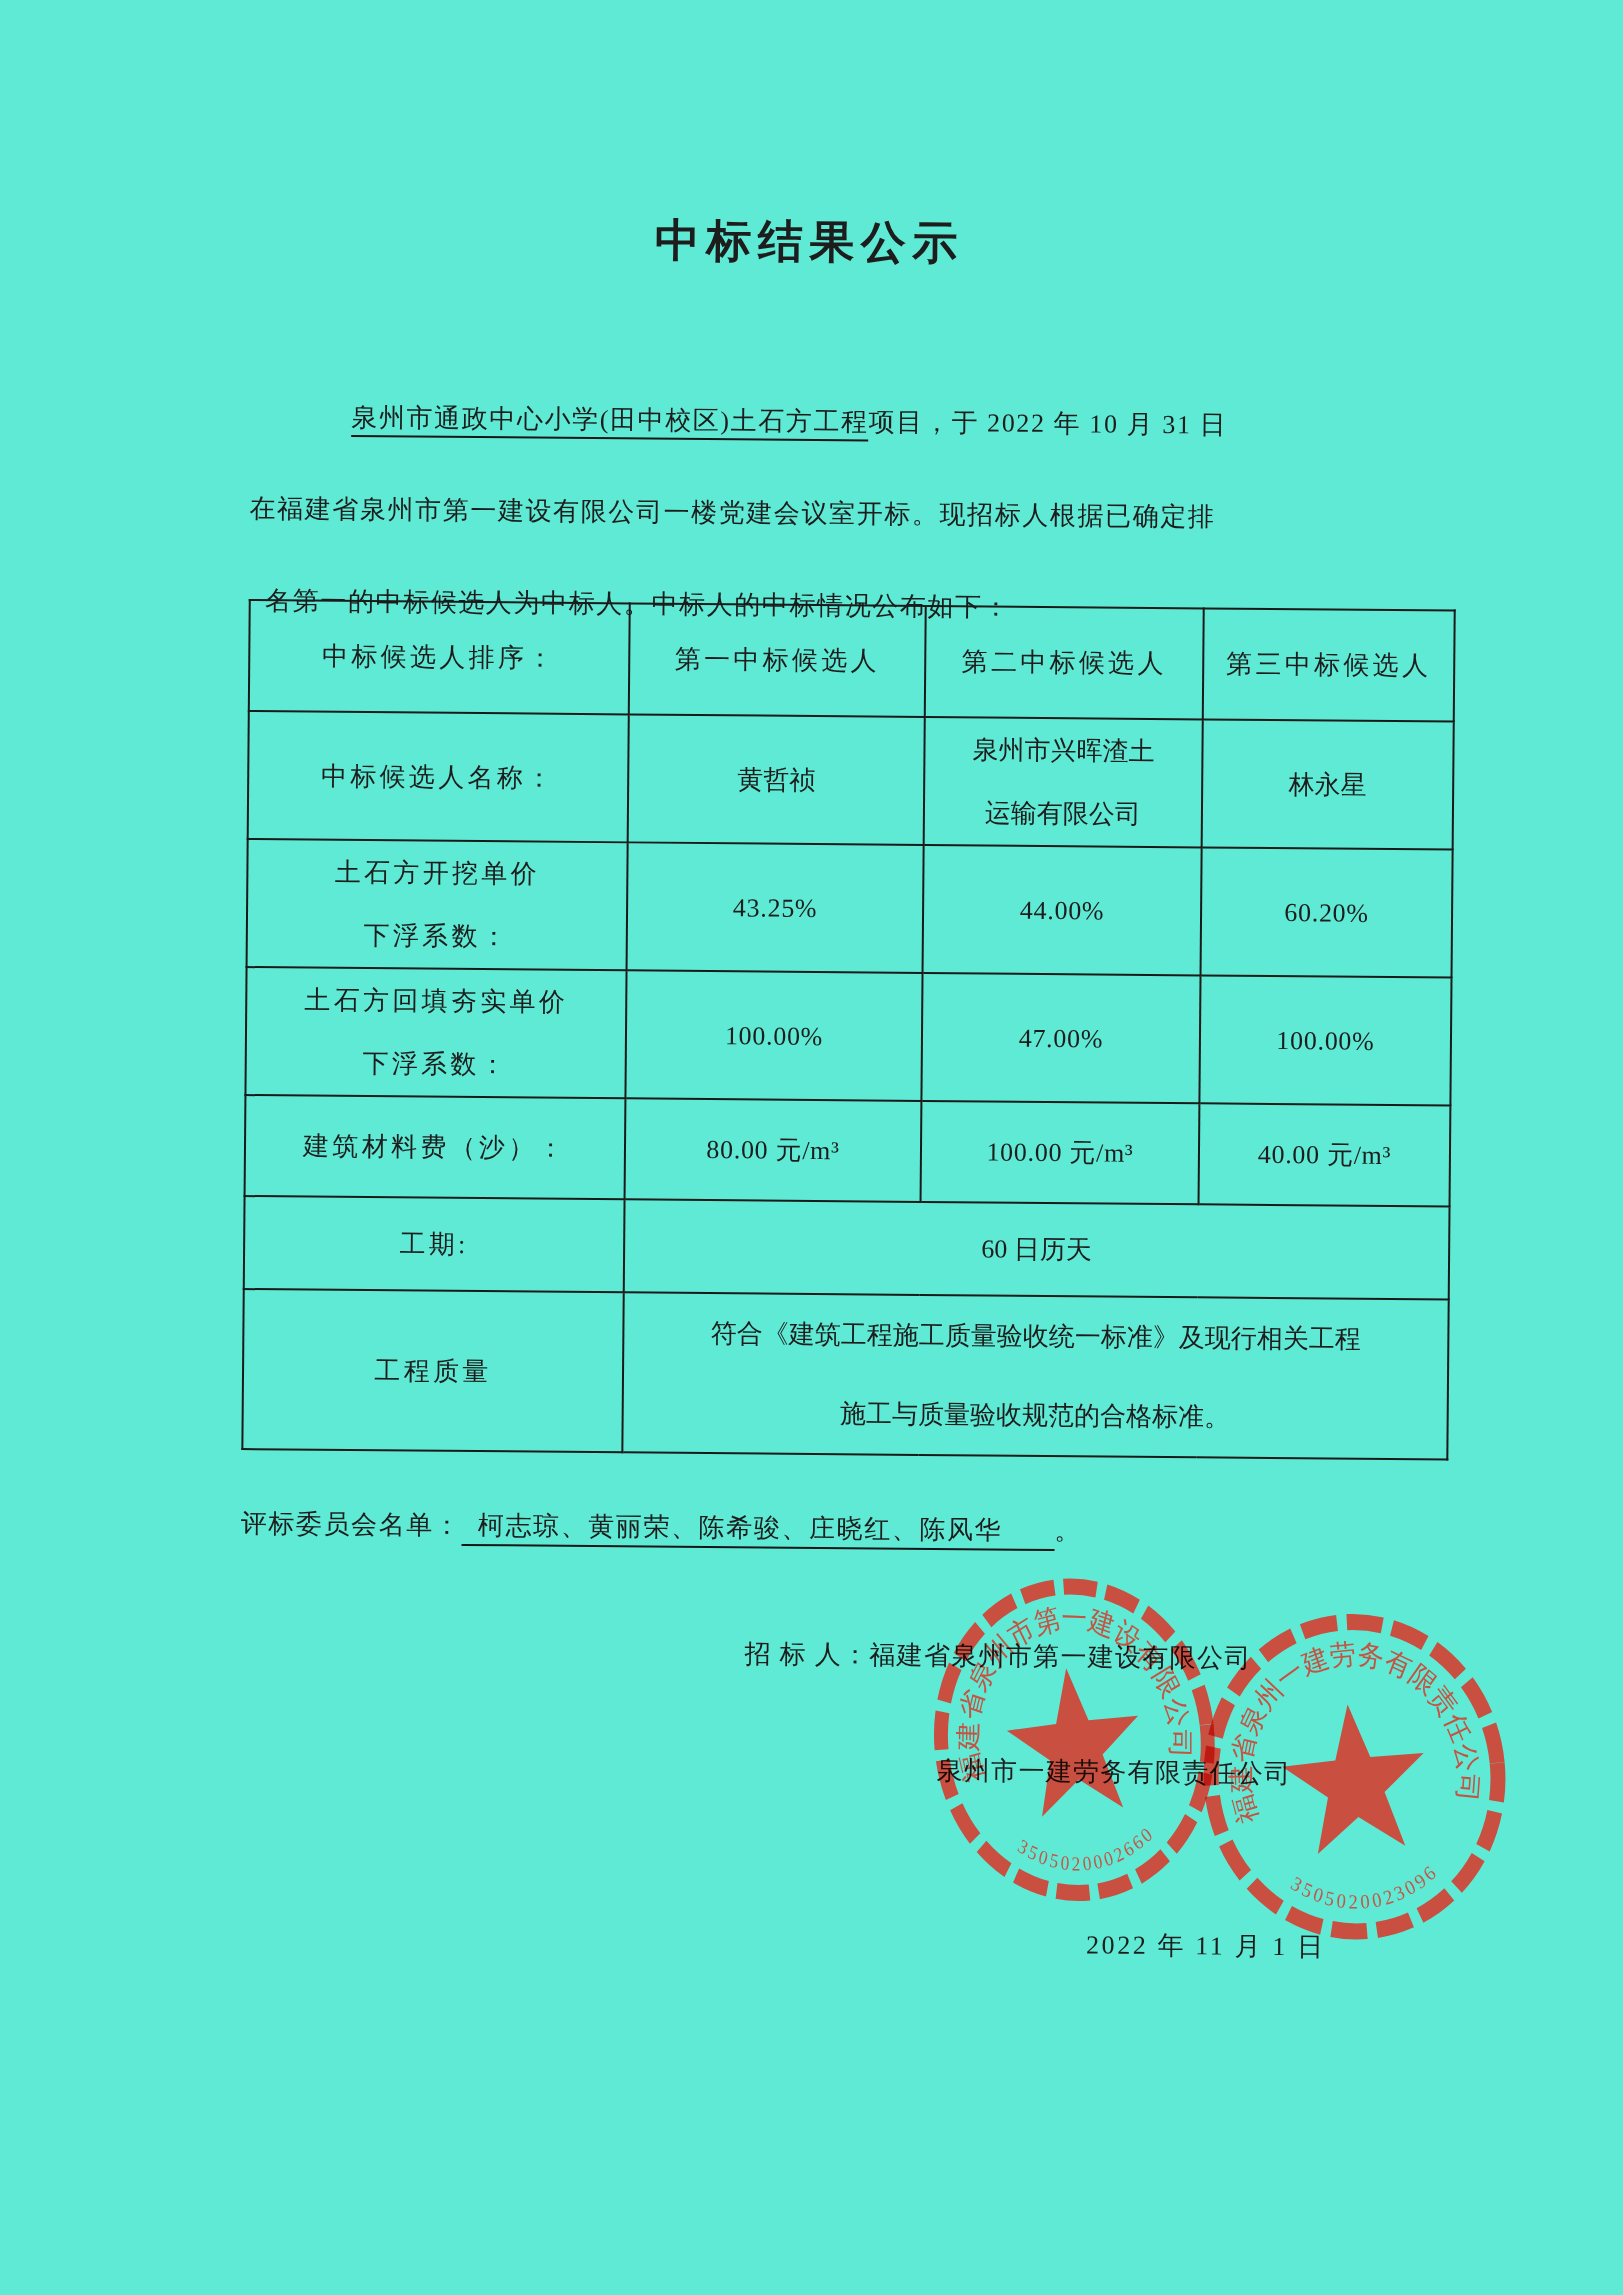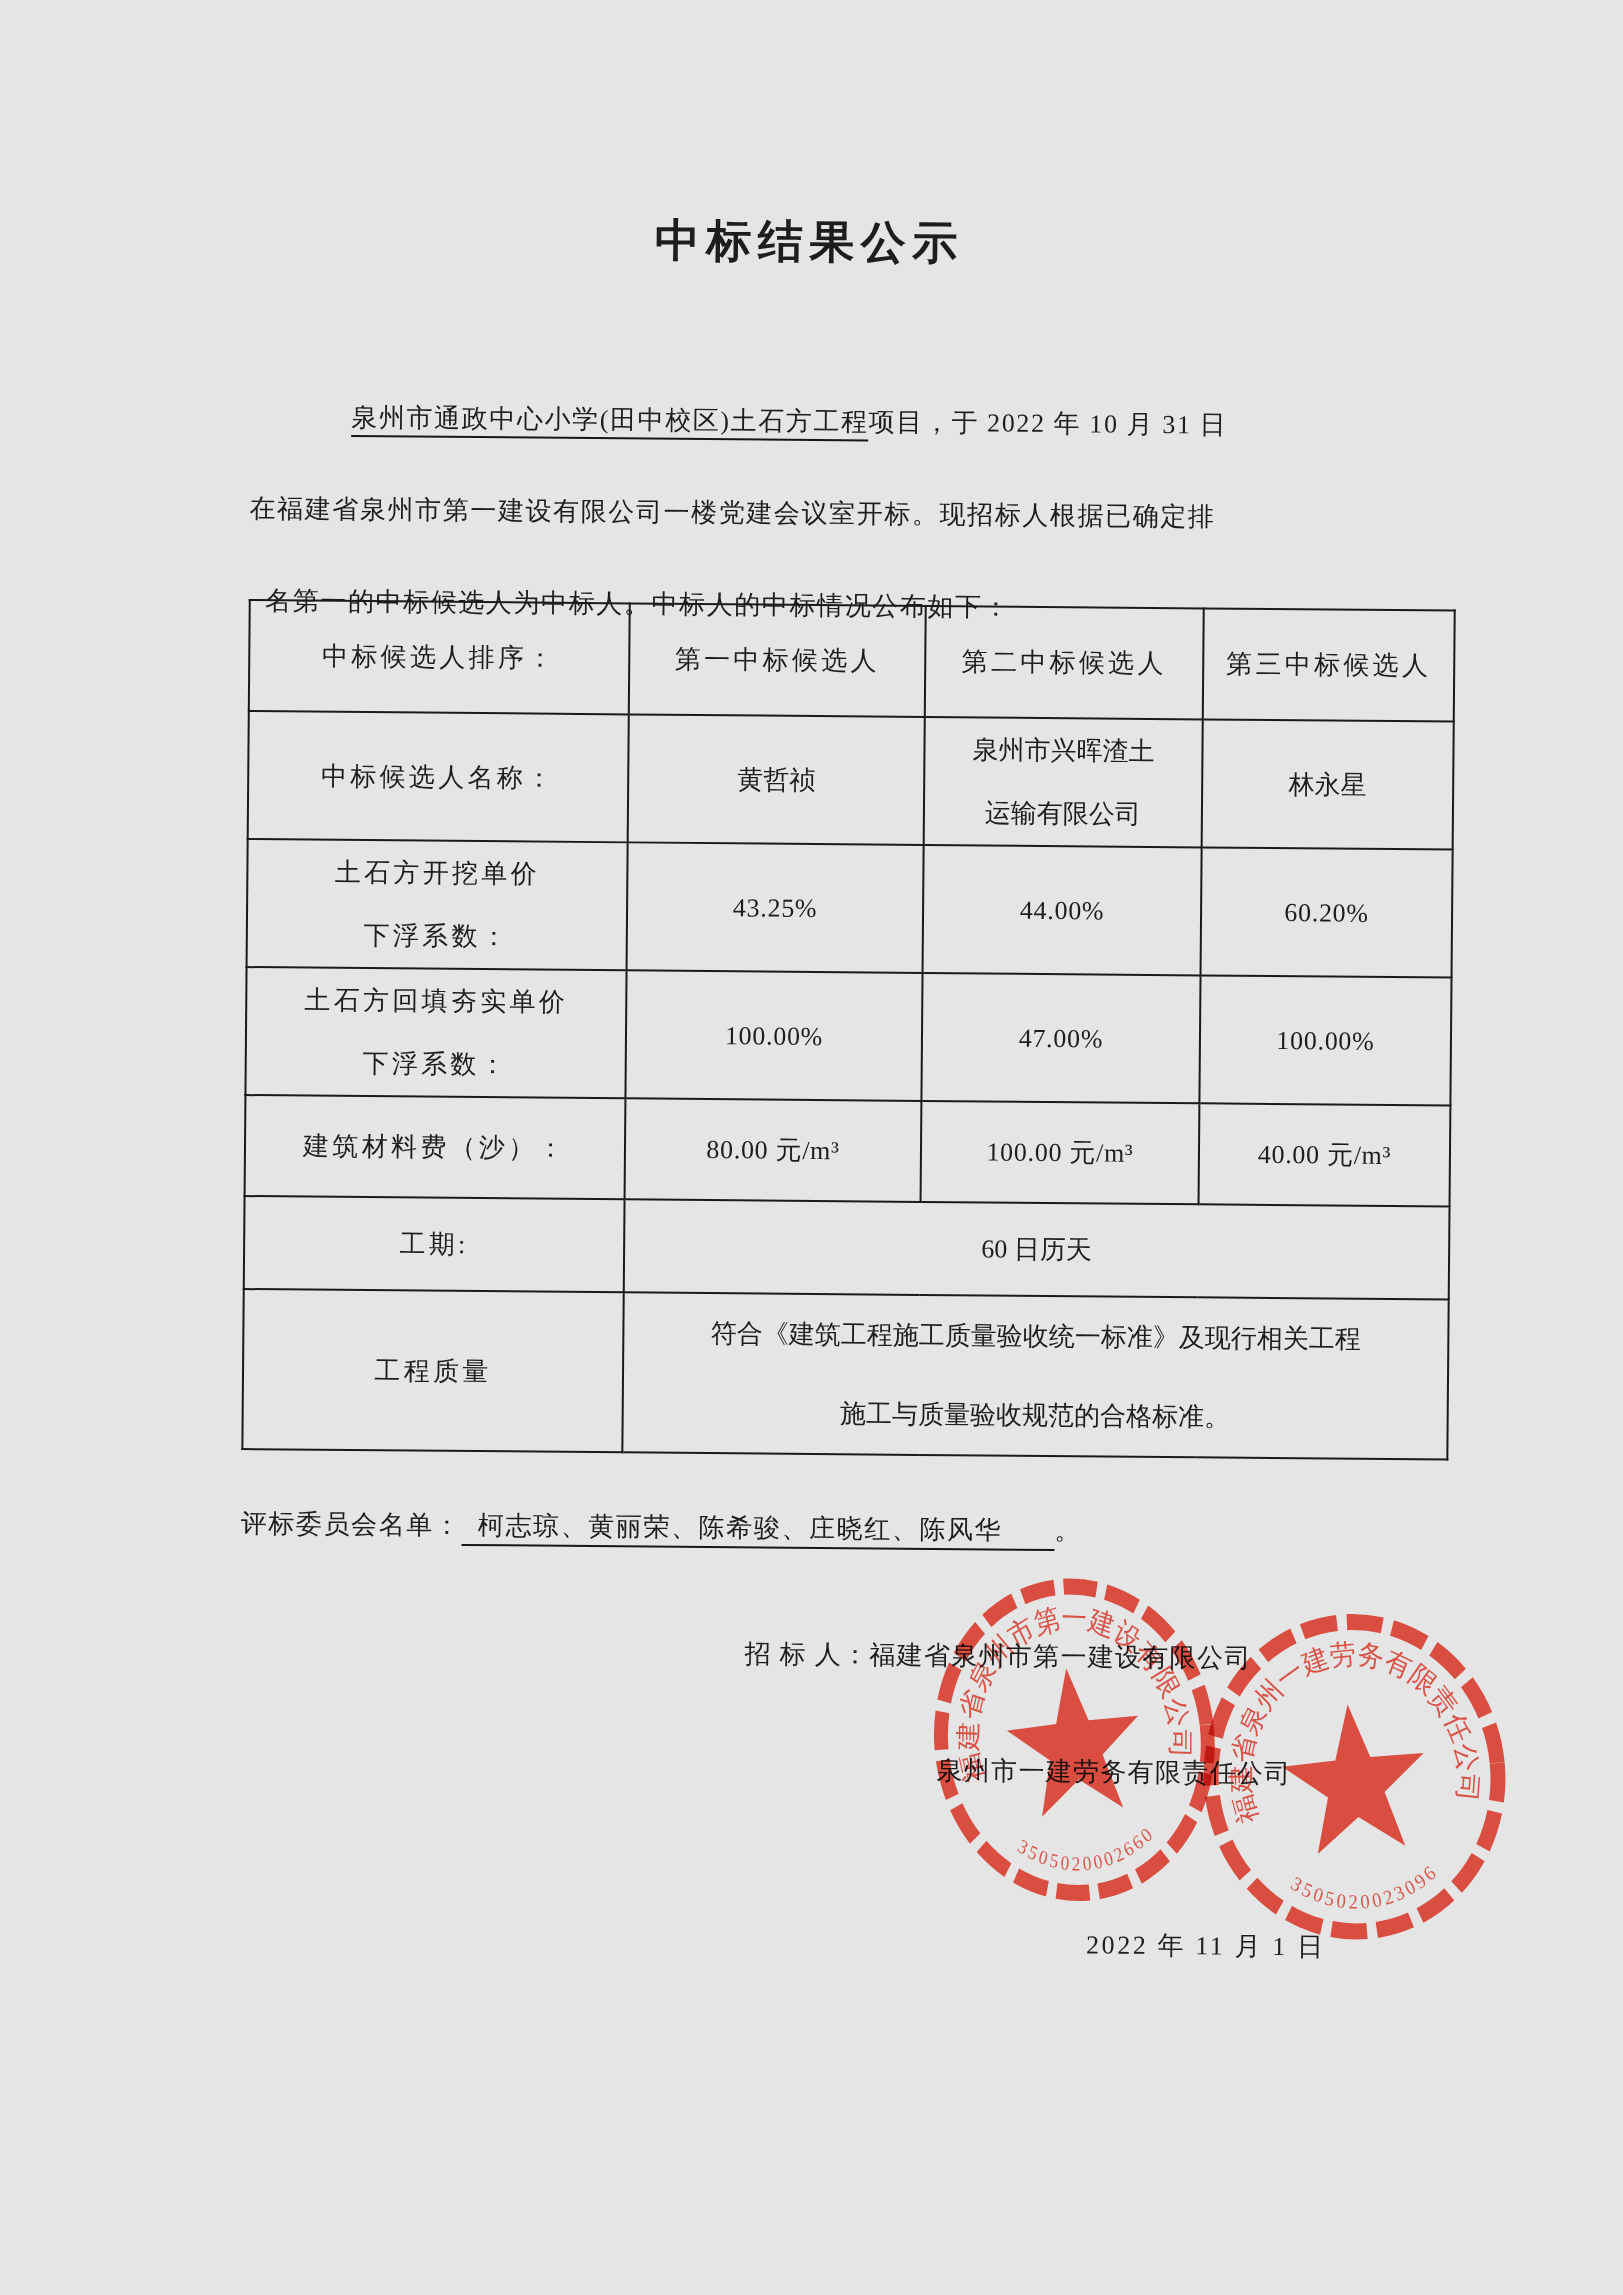--- a/index.html
+++ b/index.html
@@ -50,21 +50,21 @@
   .stamp-right { top:1591px; left:1208px; width:324px; height:350px; transform:rotate(-6deg); }
   .stamp .ring { fill:none; stroke:currentColor; stroke-width:24; stroke-dasharray:57 16; opacity:.95; }
   .stamp .star { fill:currentColor; opacity:.95; }
   .stamp .arc-name { fill:currentColor; font-family:"Liberation Serif","DejaVu Serif",serif; font-size:44px; opacity:.92; }
   .stamp .arc-name-15 { font-size:42px; }
   .stamp .arc-num { fill:currentColor; font-family:"Liberation Serif","DejaVu Serif",serif; font-size:30px; letter-spacing:5px; opacity:.9; }
 </style>
 </head>
 <body>
 
-<div class="page" style="background: #e5e5e5; color: rgb(29, 29, 29); text-decoration: underline;">
+<div class="page" style="background: #5eead4; color: rgb(29, 29, 29); text-decoration: underline;">
   <div class="tilt">
 
     <div class="doc-title">中标结果公示</div>
 
     <div class="intro">
       <div class="line line1">
         <span class="u">泉州市通政中心小学(田中校区)土石方工程</span><span>项目，于 2022 年 10 月 31 日</span>
       </div>
       <div class="line line2">在福建省泉州市第一建设有限公司一楼党建会议室开标。现招标人根据已确定排</div>
       <div class="line line3">名第一的中标候选人为中标人。中标人的中标情况公布如下：</div>

